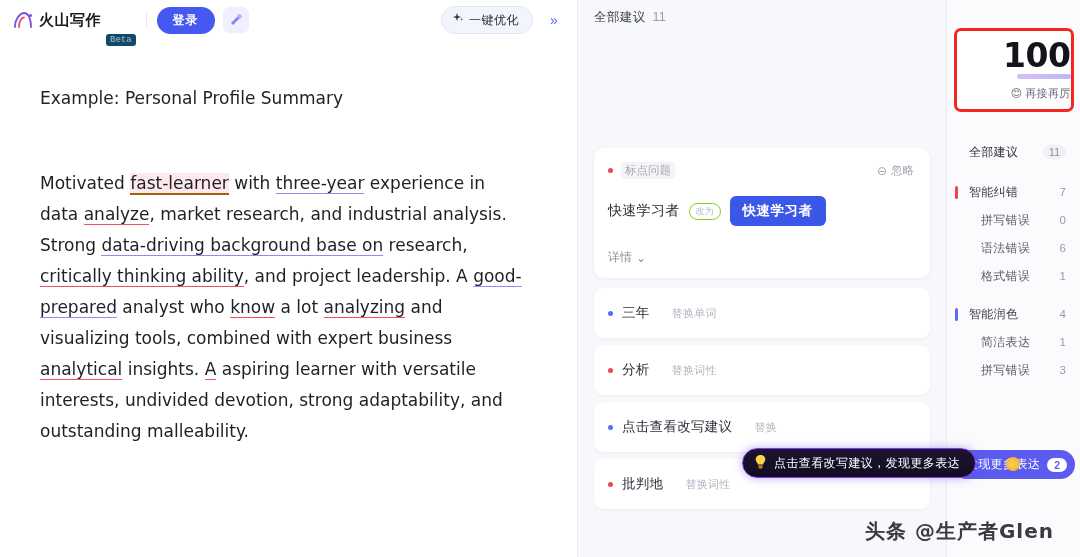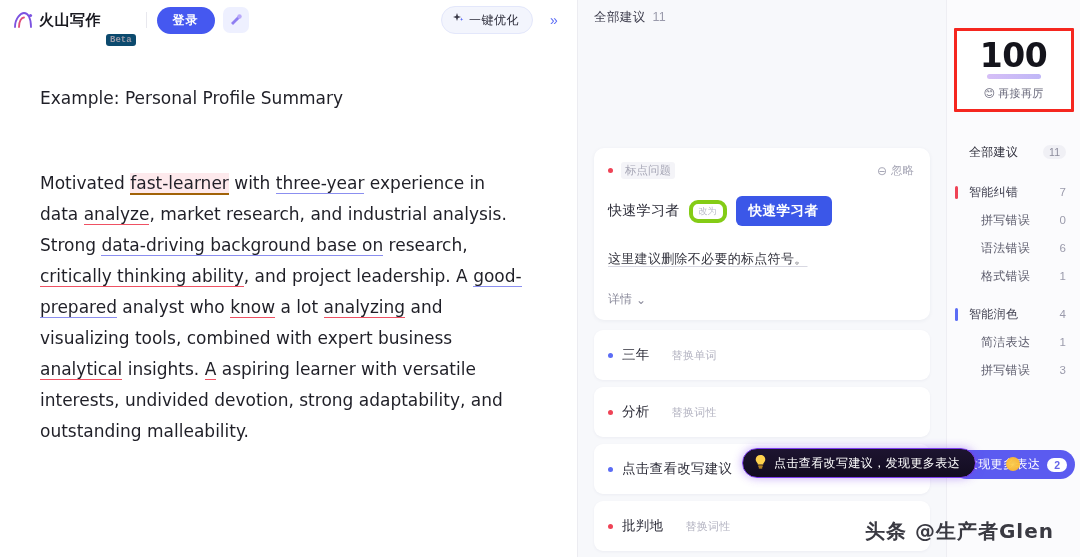--- a/index.html
+++ b/index.html
@@ -100,21 +100,21 @@
   .card-head-sp { flex: 1; }
   .ignore {
     display: flex; align-items: center; gap: 4px; font-size: 11.5px;
     color: #a7a7b6; cursor: pointer;
   }
   .ignore .ic { font-size: 12px; line-height: 1; }
 
   .repl-row { display: flex; align-items: center; gap: 9px; margin-top: 17px; }
   .repl-old { font-size: 14px; color: #2c2c38; letter-spacing: .3px; }
   .repl-arrow {
-    font-size: 9px; color: #b9b9c8; border: 4px solid #84cc16;
+    font-size: 9px; color: #b9b9c8; border: 1px solid #84cc16;
     border-radius: 9px; padding: 1px 6px; white-space: nowrap;
   }
   .repl-new {
     background: #3b57e8; color: #fff; font-size: 13.5px; font-weight: 600;
     border-radius: 6px; padding: 6px 13px; letter-spacing: .5px; cursor: pointer;
   }
   .card-desc {
     margin-top: 24px; font-size: 13px; color: #35353f; letter-spacing: .3px;
     text-decoration: underline; text-decoration-color: #d8d8e2;
     text-underline-offset: 3px;
@@ -144,22 +144,22 @@
   .tooltip .tip-txt { font-size: 12px; color: #ffffff; letter-spacing: .4px; white-space: nowrap; }
 
   
   .right-col {
     width: 134px; height: 557px; background: #fbfbfd;
     border-left: 1px solid #eeeef3; position: relative;
     display: flex; flex-direction: column; align-items: center;
   }
   .score-box {
     margin-top: 28px; width: 120px; height: 84px; background: #fff;
-    border: 3px solid #f5261f; border-radius: 1px;
-    display: flex; flex-direction: column; align-items: center; justify-content: center;
+    border: 3px solid #f5261f; border-radius: 7px;
+    display: flex; flex-direction: column; align-items: flex-end; justify-content: center;
     position: relative;
   }
   .score-num {
     font-size: 33px; font-weight: 700; color: #14141c; line-height: 1;
     letter-spacing: -.5px; font-family: "DejaVu Sans", sans-serif; position: relative;
   }
   .score-underline {
     width: 54px; height: 5px; margin-top: 2px; border-radius: 3px;
     background: linear-gradient(90deg,#b48af0,#8c7cf0);
     opacity: .55;
@@ -287,21 +287,20 @@
           <span class="ignore">
             <span class="ic">⊖</span>
             <span>忽略</span>
           </span>
         </div>
         <div class="repl-row">
           <span class="repl-old">快速学习者</span>
           <span class="repl-arrow">改为</span>
           <span class="repl-new">快速学习者</span>
         </div>
-        <div class="card-desc">这里建议删除不必要的标点符号。</div>
         <div class="card-more">
           <span>详情</span>
           <span>⌄</span>
         </div>
       </div>
 
       <div class="slist">
         <div class="srow">
           <span class="dot dot-blue"></span>
           <span class="w">三年</span>

